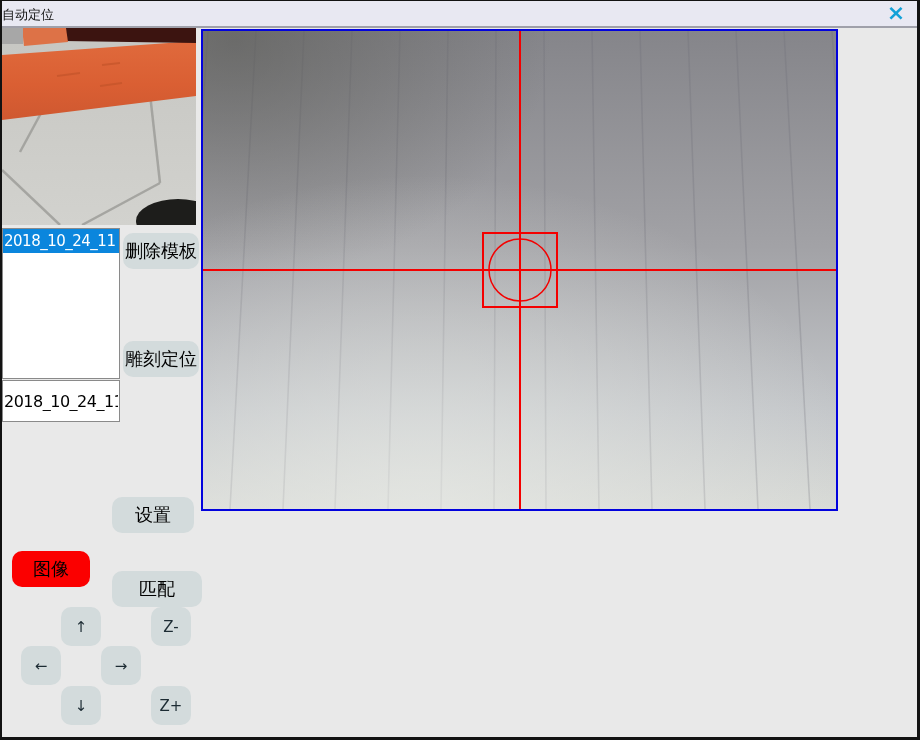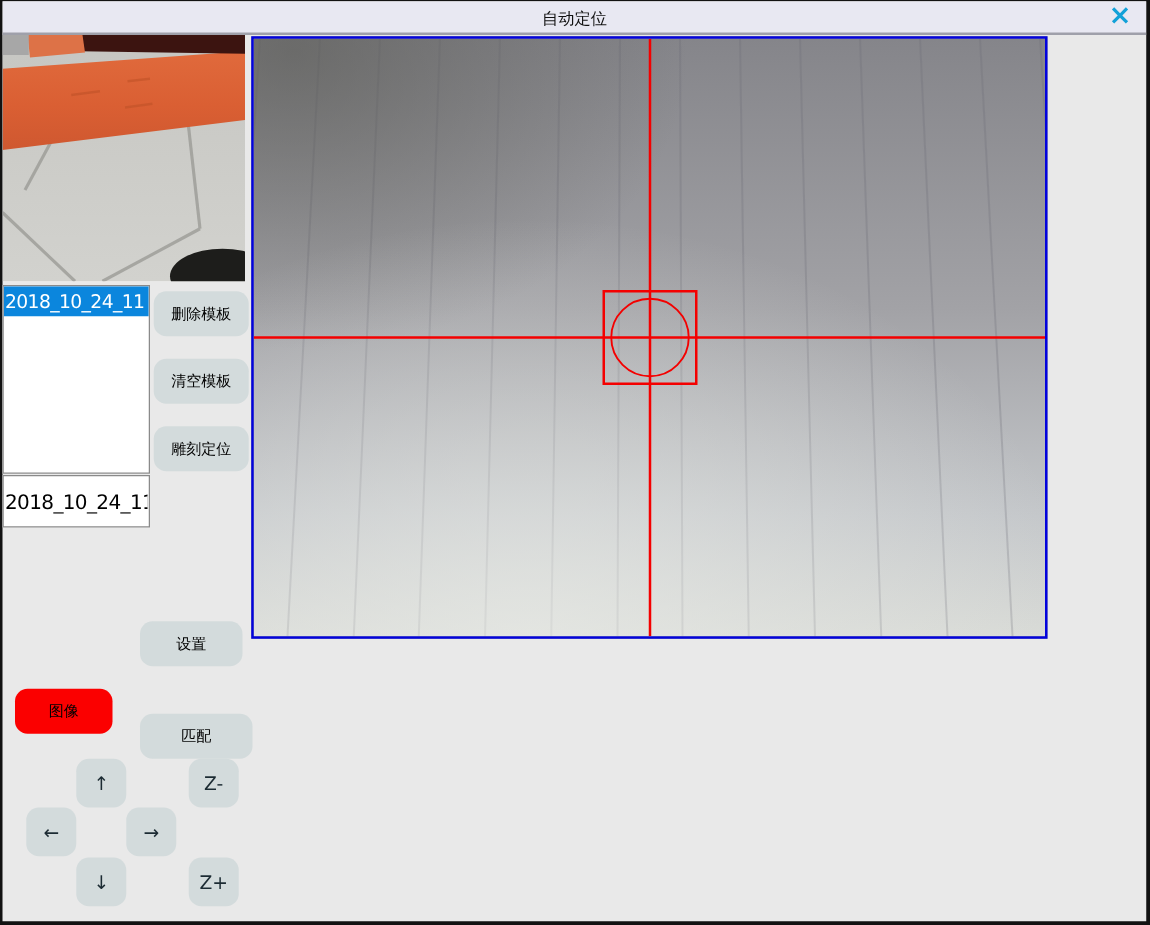--- a/index.html
+++ b/index.html
@@ -8,21 +8,21 @@
     background:#e9e9e9;
     border-style:solid;border-color:#121212;border-width:1px 3px 3px 2px;
     font-family:"DejaVu Sans","Liberation Sans",sans-serif;
     overflow:hidden;
   }
   .titlebar{
     position:absolute;left:0;top:0;width:915px;height:25px;
     background:#e8e8f2;border-bottom:2px solid #9fa0aa;
   }
   .title{
-    position:absolute;left:0;right:0;top:5px;text-align:center;
+    position:absolute;left:0;right:0;top:5px;text-align:left;
     font-size:13px;color:#111;
   }
   .close-x{
     position:absolute;right:10px;top:1px;width:22px;height:22px;
     color:#12a1d8;font-size:22px;font-weight:bold;line-height:22px;
     text-align:center;cursor:pointer;
   }
   .thumb{position:absolute;left:0px;top:27px;width:194px;height:197px;}
   .listbox{
     position:absolute;left:0px;top:227px;width:118px;height:151px;
@@ -33,21 +33,21 @@
     font-size:15px;white-space:nowrap;padding-left:1px;letter-spacing:-0.5px;
   }
   .edit{
     position:absolute;left:0px;top:379px;width:118px;height:42px;
     background:#fff;border:1px solid #8a8a8a;box-sizing:border-box;
     font-size:16px;color:#000;padding:0 1px;letter-spacing:-0.5px;
     font-family:"DejaVu Sans","Liberation Sans",sans-serif;
   }
   .btn{
     position:absolute;background:#d3dbdc;border:none;border-radius:10px;
-    font-size:12px;color:#000;text-align:center;cursor:pointer;
+    font-size:18px;color:#000;text-align:center;cursor:pointer;
     font-family:"DejaVu Sans","Liberation Sans",sans-serif;
     display:flex;align-items:center;justify-content:center;padding:0;
   }
   .btn.red{background:#fb0000;}
   .side{left:121px;width:76px;height:36px;}
   .jog{width:40px;height:39px;font-size:15px;color:#1c2b33;}
   .camera{
     position:absolute;left:199px;top:28px;width:637px;height:482px;
     box-sizing:border-box;border:2px solid #0202dd;background:#9a9a9e;
   }
@@ -102,21 +102,20 @@
     </svg>
   </div>
 
   <div class="listbox">
     <div class="listitem">2018_10_24_11</div>
   </div>
 
   <input class="edit" type="text" value="2018_10_24_11" style="">
 
   <button class="btn side" style="top:232px;">删除模板</button>
-  <button class="btn side" style="top:286px;">清空模板</button>
   <button class="btn side" style="top:340px;">雕刻定位</button>
 
   <button class="btn" style="left:110px;top:496px;width:82px;height:36px;">设置</button>
   <button class="btn red" style="left:10px;top:550px;width:78px;height:36px;">图像</button>
   <button class="btn" style="left:110px;top:570px;width:90px;height:36px;">匹配</button>
 
   <button class="btn jog" style="left:59px;top:606px;">↑</button>
   <button class="btn jog" style="left:149px;top:606px;">Z-</button>
   <button class="btn jog" style="left:19px;top:645px;">←</button>
   <button class="btn jog" style="left:99px;top:645px;">→</button>

